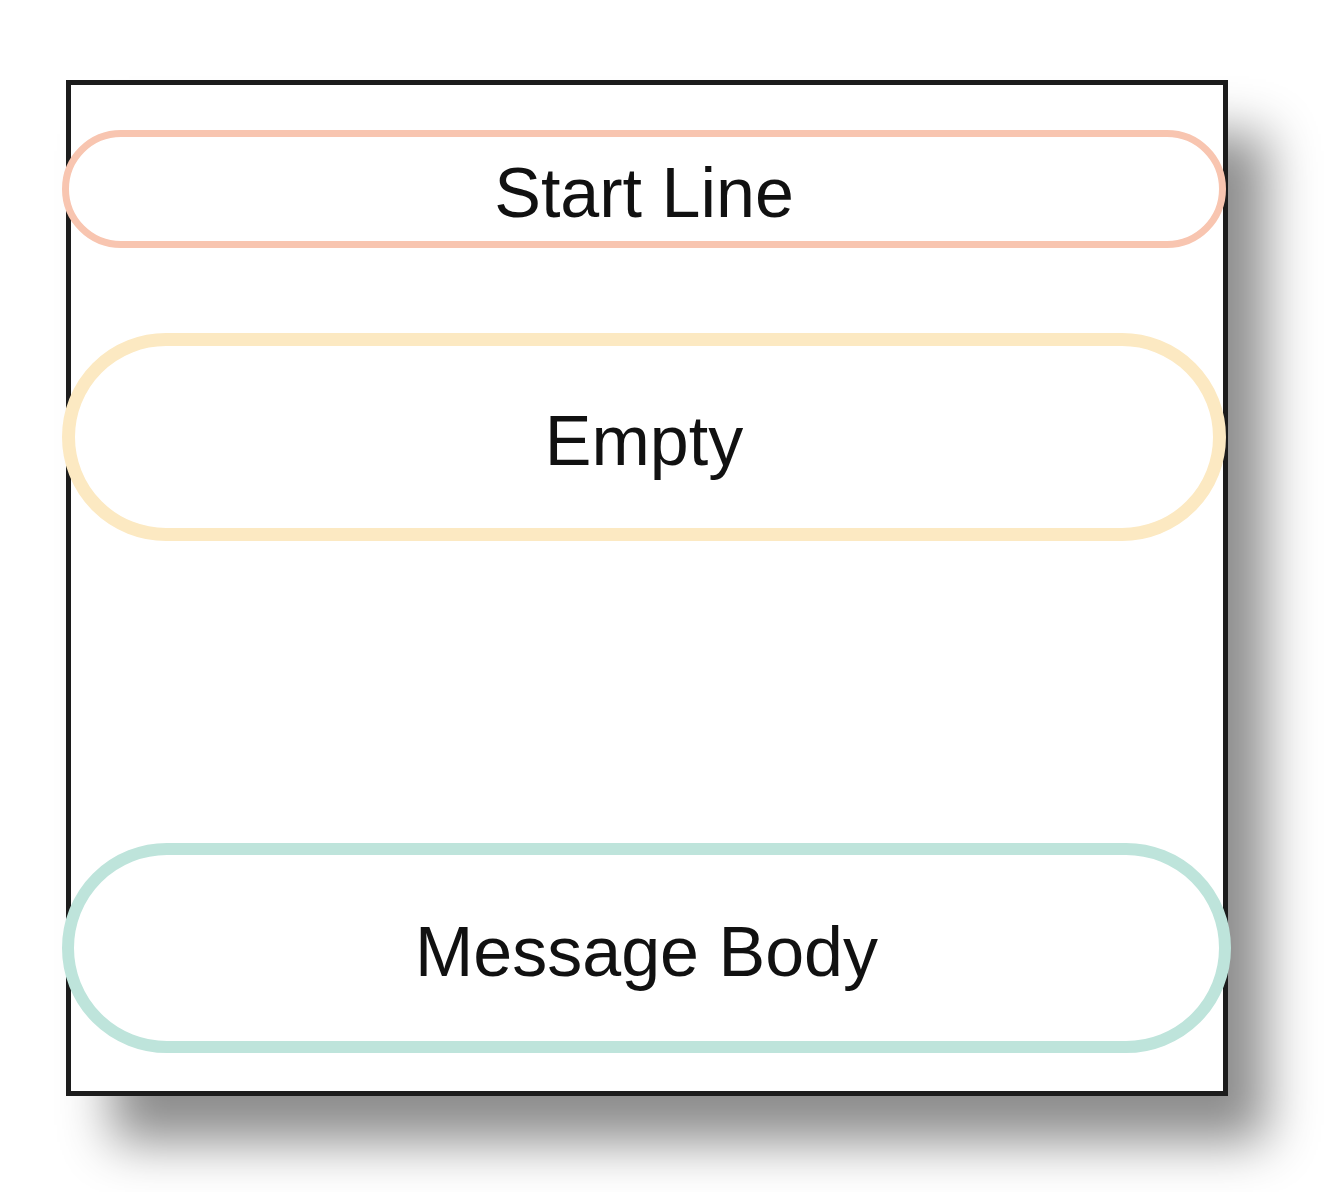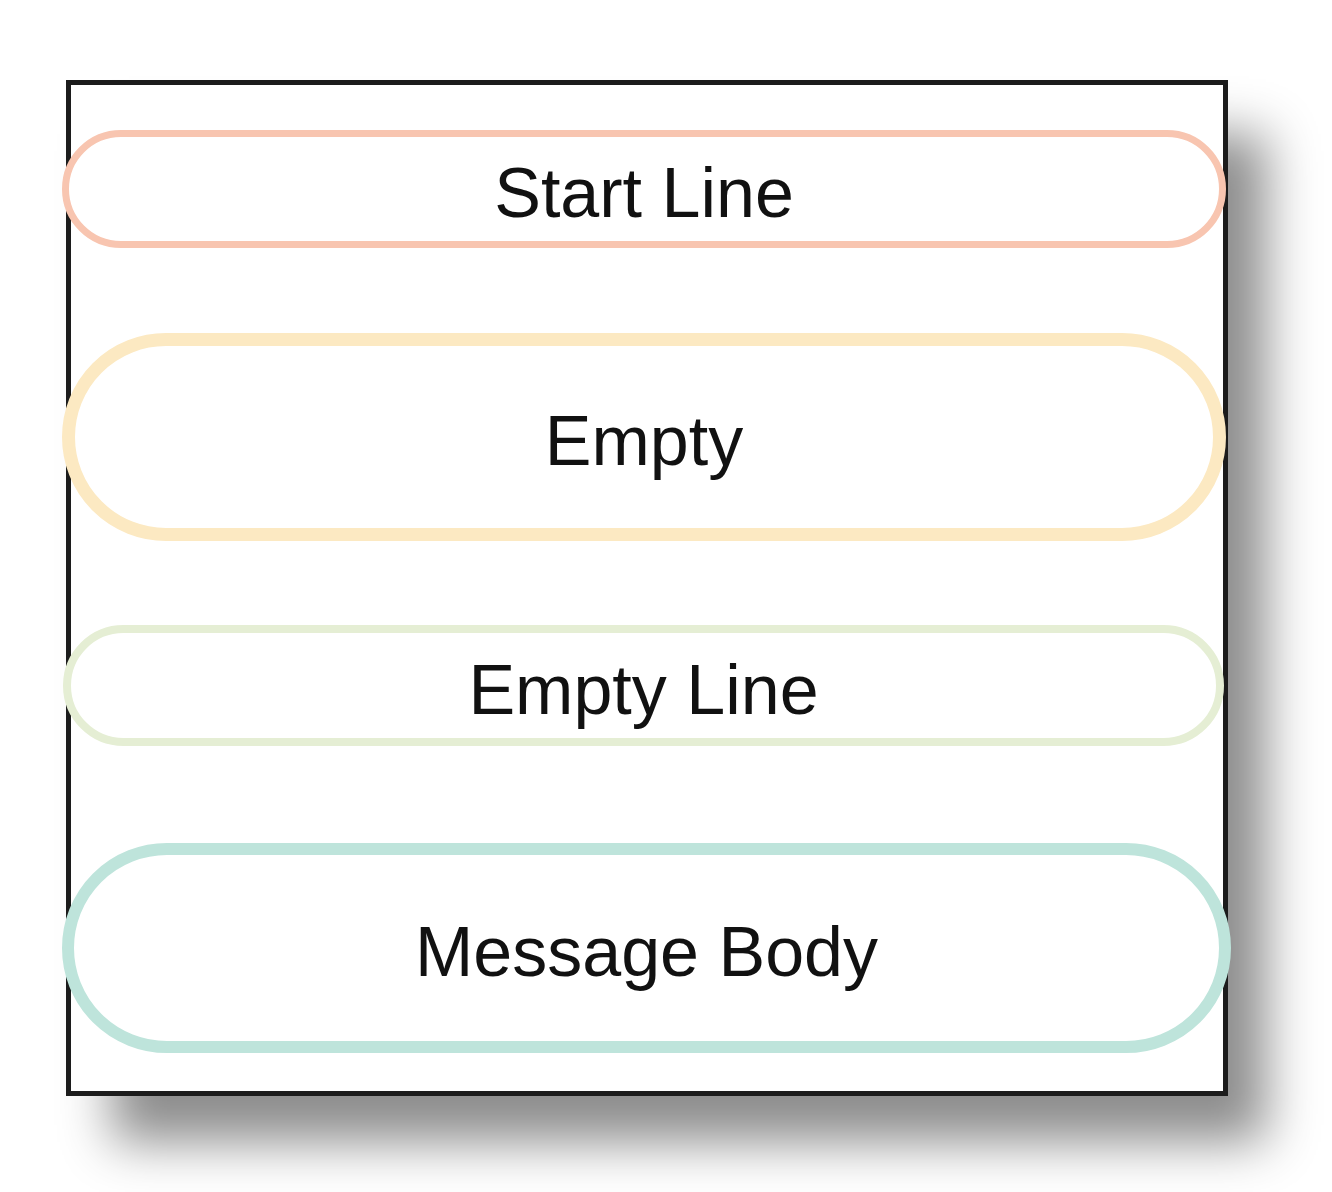--- a/index.html
+++ b/index.html
@@ -86,21 +86,18 @@
   <div class="frame"></div>
 
   <div class="pill pill-start-line" style="border-color: rgb(248, 197, 176);">
     <span class="label">Start Line</span>
   </div>
 
   <div class="pill pill-header" style="border-color: rgb(252, 233, 194);">
     <span class="label">Empty</span>
   </div>
 
-  <div class="pill pill-empty-line" style="border-color: rgb(229, 238, 212);">
-    <span class="label">Empty Line</span>
-  </div>
 
   <div class="pill pill-message-body" style="border-color: rgb(190, 228, 219);">
     <span class="label">Message Body</span>
   </div>
 
 </div>
 
 </body></html>

